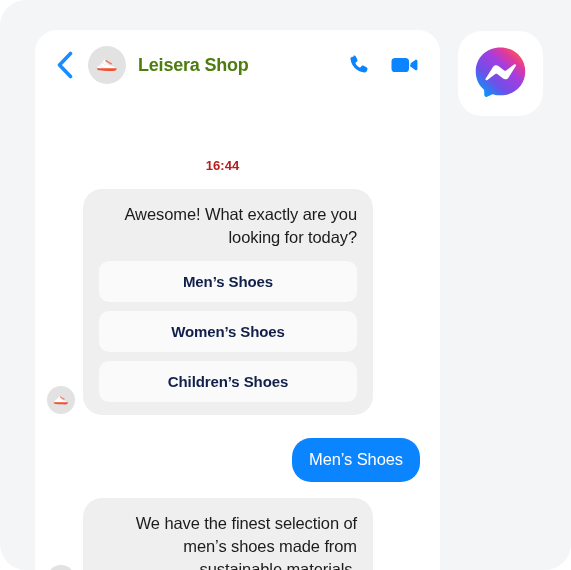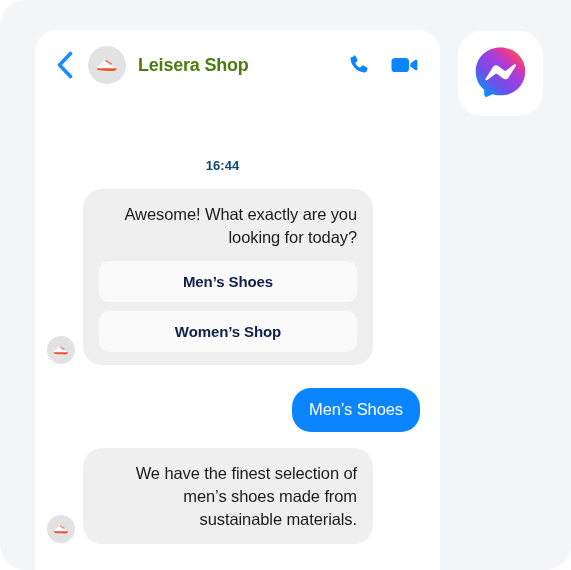--- a/index.html
+++ b/index.html
@@ -126,21 +126,21 @@
     left: 0;
     top: 70px;
     width: 405px;
     bottom: 0;
     padding: 0 18px 0 0;
   }
 
   .timestamp {
     text-align: center;
     font-size: 13px;
-    color: #0c4a6e;
+    color: #b91c1c;
     font-weight: bold;
     letter-spacing: 0.1px;
     margin-top: 58px;
     padding-right: 12px;
   }
 
   .row {
     display: flex;
     align-items: flex-end;
     padding-left: 12px;
@@ -298,21 +298,22 @@
               <path d="M14 10.7c1.6 1.2 3.3 2.3 5.2 3.1" stroke="#ef7a5e" stroke-width="1.6" stroke-linecap="round" fill="none"></path>
             </svg>
           </span>
         </div>
 
         <div class="bubble-in">
           <div class="bubble-text">Awesome! What exactly are you looking for today?</div>
 
           <div class="quick-replies">
             <button class="qr-btn">Men’s Shoes</button>
-            <button class="qr-btn">Women’s Shop</button>
+            <button class="qr-btn">Women’s Shoes</button>
+            <button class="qr-btn">Children’s Shoes</button>
           </div>
         </div>
       </div>
 
       <div class="gap-md"></div>
 
       <div class="row out">
         <div class="bubble-out">Men’s Shoes</div>
       </div>
 

